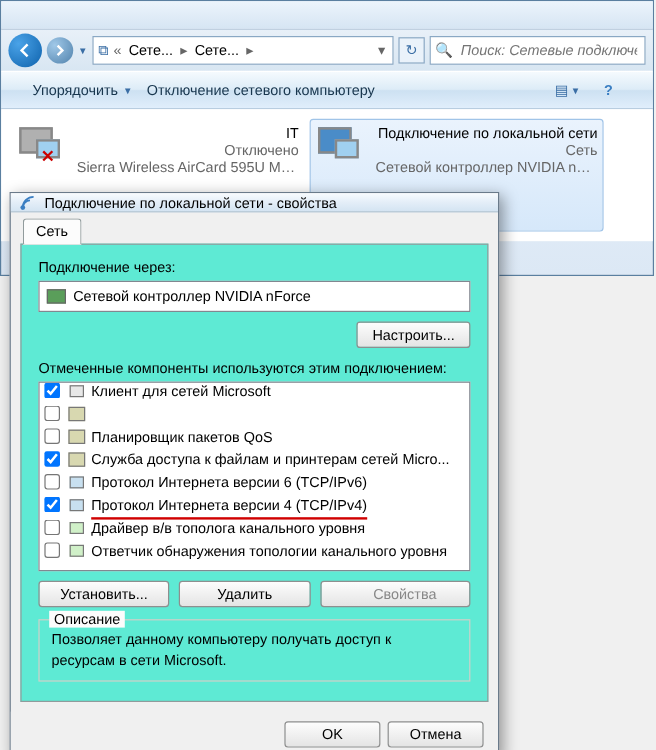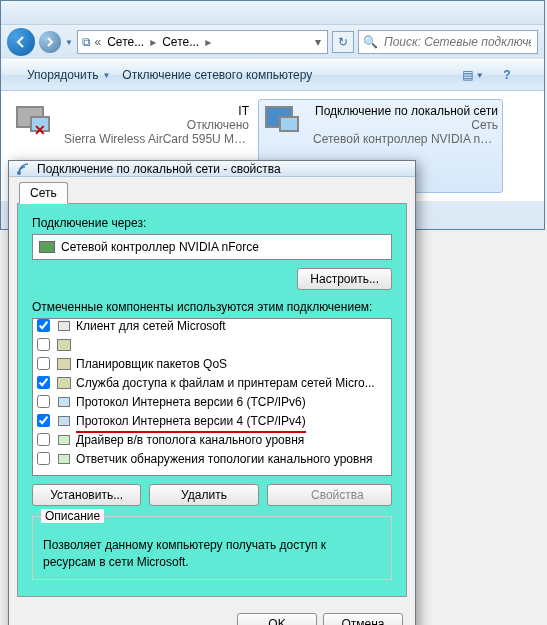--- a/index.html
+++ b/index.html
@@ -119,21 +119,21 @@
   .comp .cicon .box { width:14px; height:12px; background:#d8d8b0; border:1px solid #777; }
   .comp .cicon .net { width:12px; height:10px; background:#e8e8e8; border:1px solid #777; position:relative; }
   .comp .ctext { white-space: nowrap; }
   .comp.highlight .ctext { border-bottom: 2px solid #d00000; }
   .actionrow { display: flex; gap: 8px; margin-bottom: 10px; }
   .actionrow .btn { flex: 1; min-width: 0; }
   .group {
     border: 1px solid #d0d0c8; padding: 8px 10px; position: relative; margin-bottom: 4px;
   }
   .group .glabel { position: absolute; top: -8px; left: 8px; background: #fcfcfc; padding: 0 4px; }
-  .group .gtext { color: #000; line-height: 1.4; margin-top: 12px; }
+  .group .gtext { color: #000; line-height: 1.4; }
   .dlgfooter {
     display: flex; justify-content: flex-end; gap: 6px; padding: 8px 12px;
     background: #f0f0f0;
   }
 </style>
 </head>
 <body>
 
 <div class="explorer">
   <div class="titlebar"></div>

